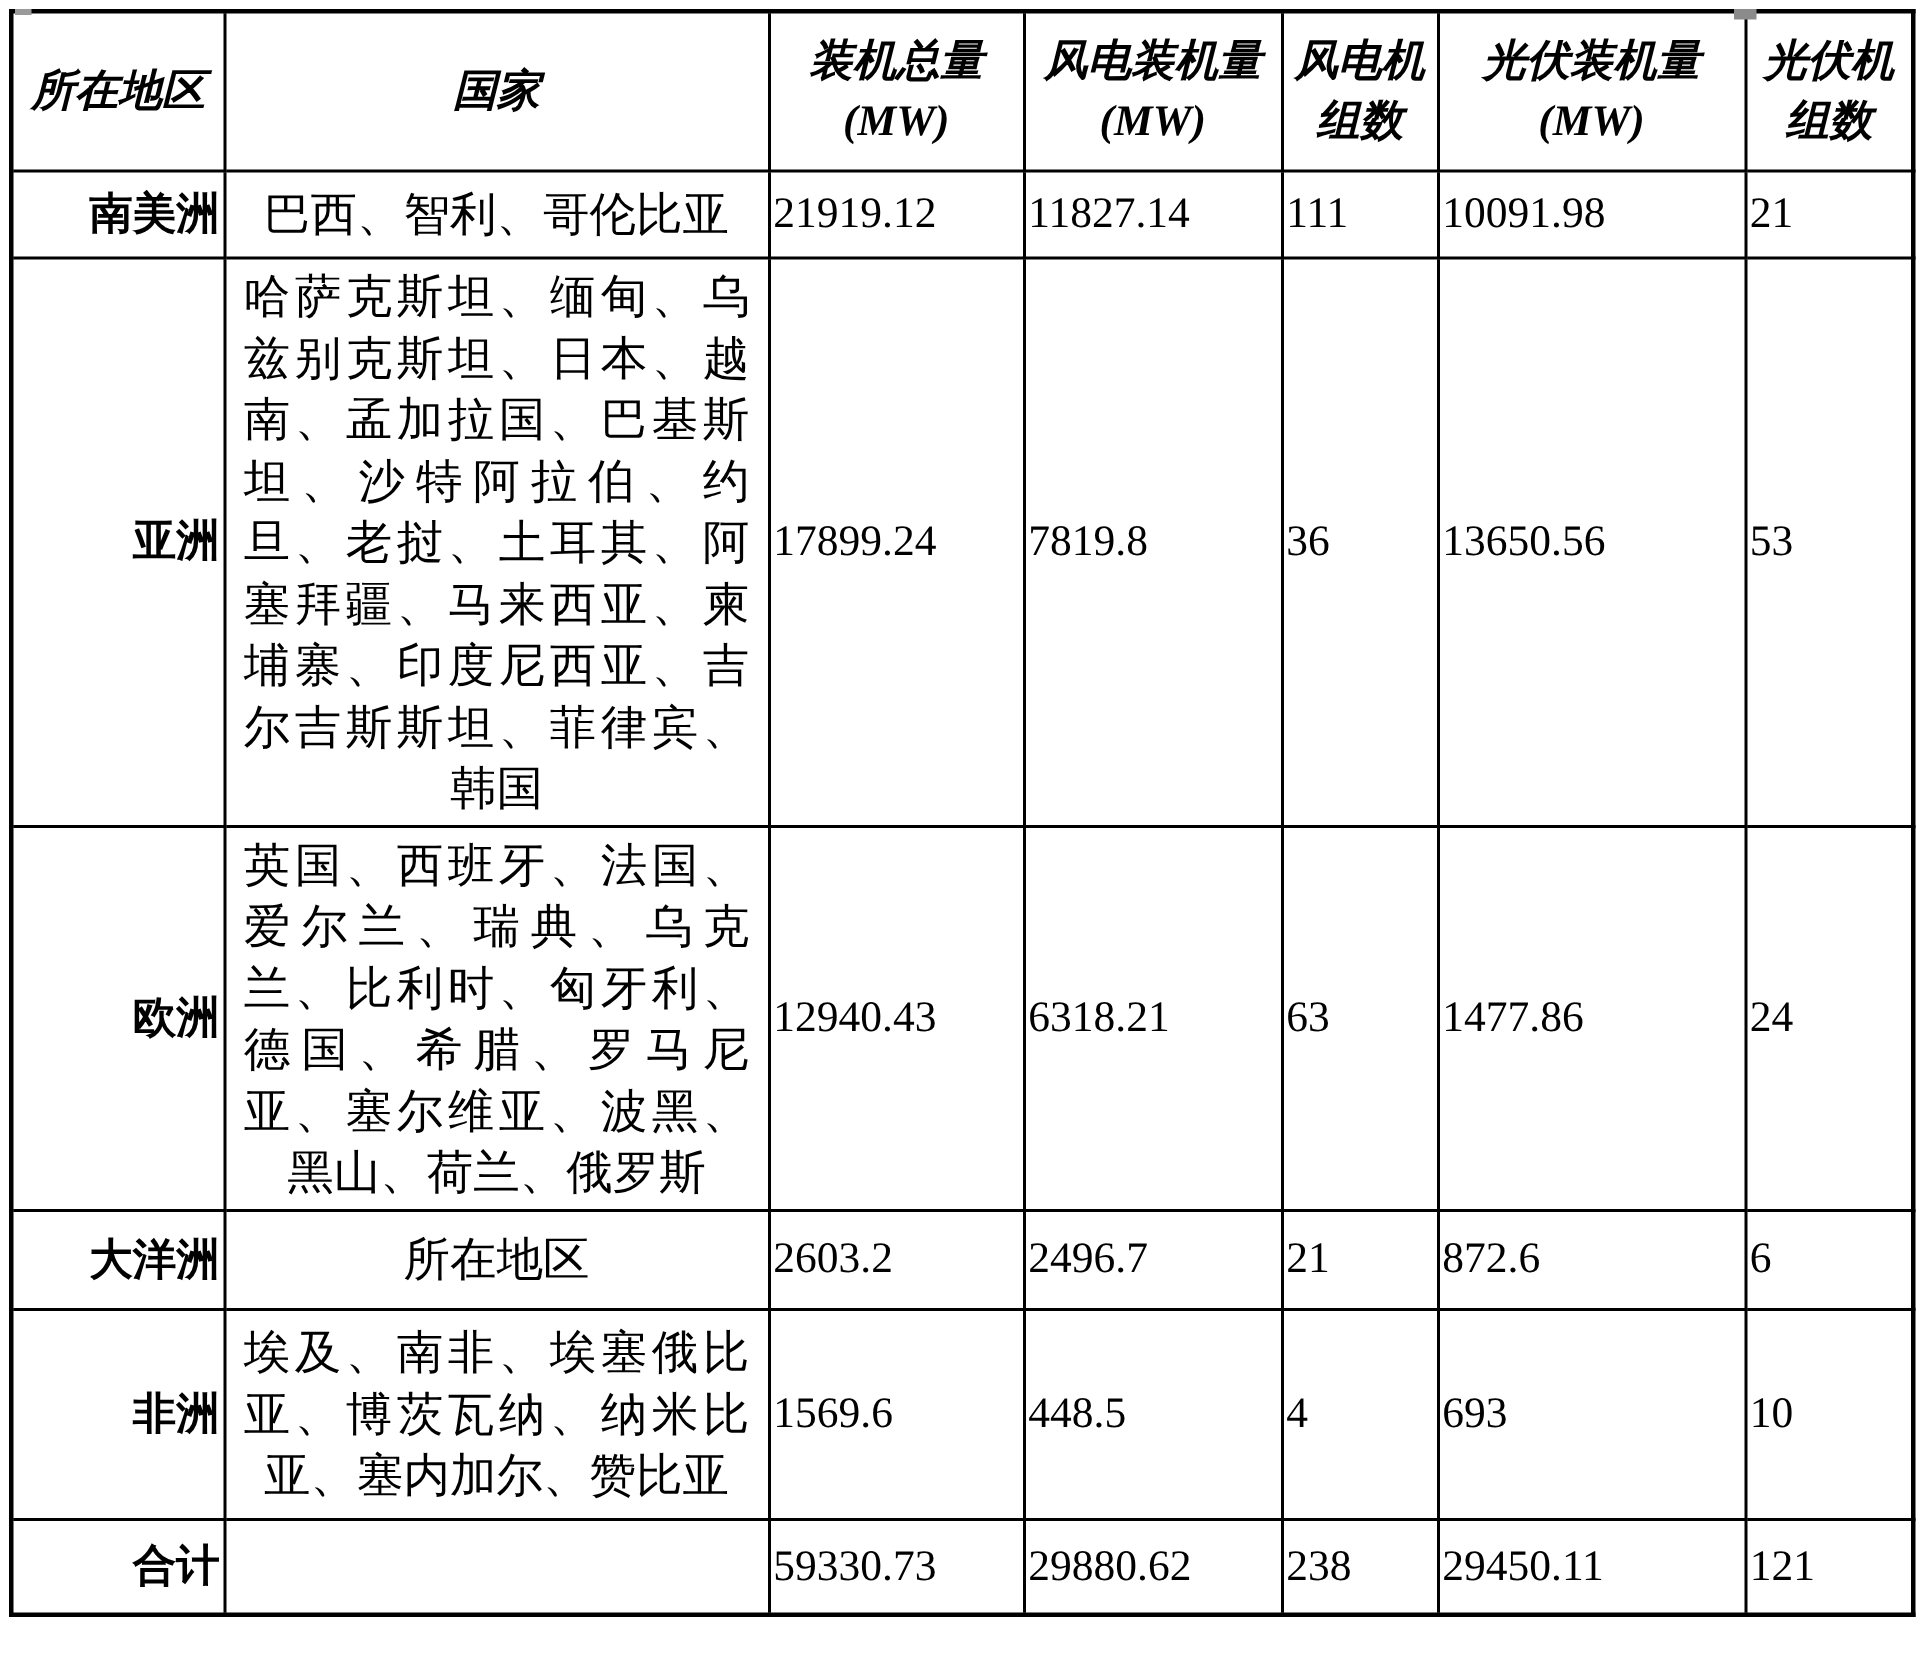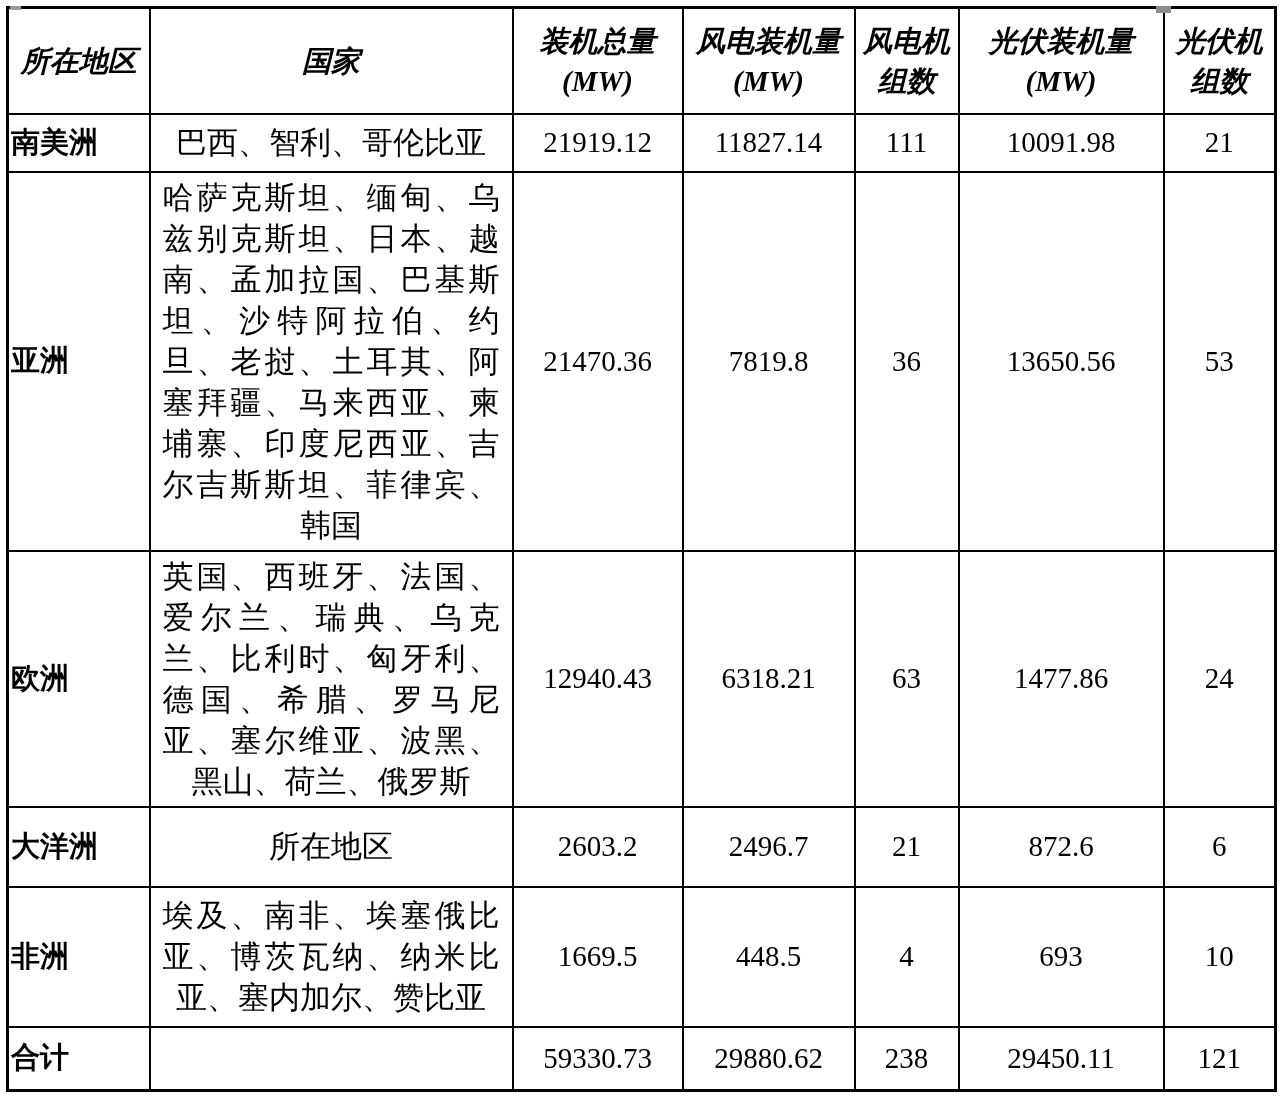--- a/index.html
+++ b/index.html
@@ -37,41 +37,41 @@
     line-height: 40px;
     padding: 2px;
     text-align: center;
   }
   .hl { display: block; white-space: nowrap; text-align: center; }
   .hl:empty { display: none; }
 
   td.region {
     font-weight: bold;
     font-size: 29px;
-    text-align: left;
+    text-align: right;
     padding: 2px;
   }
   td.countries {
     font-size: 31px;
     line-height: 41px;
     text-align: justify;
     text-align-last: center;
     padding: 4px 12px;
   }
   td.num {
     font-size: 29px;
-    text-align: center;
+    text-align: left;
     padding: 2px;
   }
 
   tr.h-header { height: 106px; font-style: italic; }
   tr.h-r0 { height: 58px; }
   tr.h-r1 { height: 322px; }
   tr.h-r2 { height: 256px; }
-  tr.h-r3 { height: 80px; }
+  tr.h-r3 { height: 66px; }
   tr.h-r4 { height: 64px; }
   tr.h-r5 { height: 140px; }
   tr.h-r6 { height: 64px; }
 </style>
 </head>
 <body>
 
 <div class="page">
 
   <div class="artifact a1"></div>
@@ -123,21 +123,21 @@
         <td class="countries">巴西、智利、哥伦比亚</td>
         <td class="num">21919.12</td>
         <td class="num">11827.14</td>
         <td class="num">111</td>
         <td class="num">10091.98</td>
         <td class="num">21</td>
       </tr>
       <tr class="h-r1">
         <td class="region">亚洲</td>
         <td class="countries">哈萨克斯坦、缅甸、乌兹别克斯坦、日本、越南、孟加拉国、巴基斯坦、沙特阿拉伯、约旦、老挝、土耳其、阿塞拜疆、马来西亚、柬埔寨、印度尼西亚、吉尔吉斯斯坦、菲律宾、韩国</td>
-        <td class="num">21470.36</td>
+        <td class="num">17899.24</td>
         <td class="num">7819.8</td>
         <td class="num">36</td>
         <td class="num">13650.56</td>
         <td class="num">53</td>
       </tr>
       <tr class="h-r2">
         <td class="region">欧洲</td>
         <td class="countries">英国、西班牙、法国、爱尔兰、瑞典、乌克兰、比利时、匈牙利、德国、希腊、罗马尼亚、塞尔维亚、波黑、黑山、荷兰、俄罗斯</td>
         <td class="num">12940.43</td>
         <td class="num">6318.21</td>
@@ -150,21 +150,21 @@
         <td class="countries">所在地区</td>
         <td class="num">2603.2</td>
         <td class="num">2496.7</td>
         <td class="num">21</td>
         <td class="num">872.6</td>
         <td class="num">6</td>
       </tr>
       <tr class="h-r5">
         <td class="region">非洲</td>
         <td class="countries">埃及、南非、埃塞俄比亚、博茨瓦纳、纳米比亚、塞内加尔、赞比亚</td>
-        <td class="num">1669.5</td>
+        <td class="num">1569.6</td>
         <td class="num">448.5</td>
         <td class="num">4</td>
         <td class="num">693</td>
         <td class="num">10</td>
       </tr>
       <tr class="h-r6">
         <td class="region">合计</td>
         <td class="countries"></td>
         <td class="num">59330.73</td>
         <td class="num">29880.62</td>

